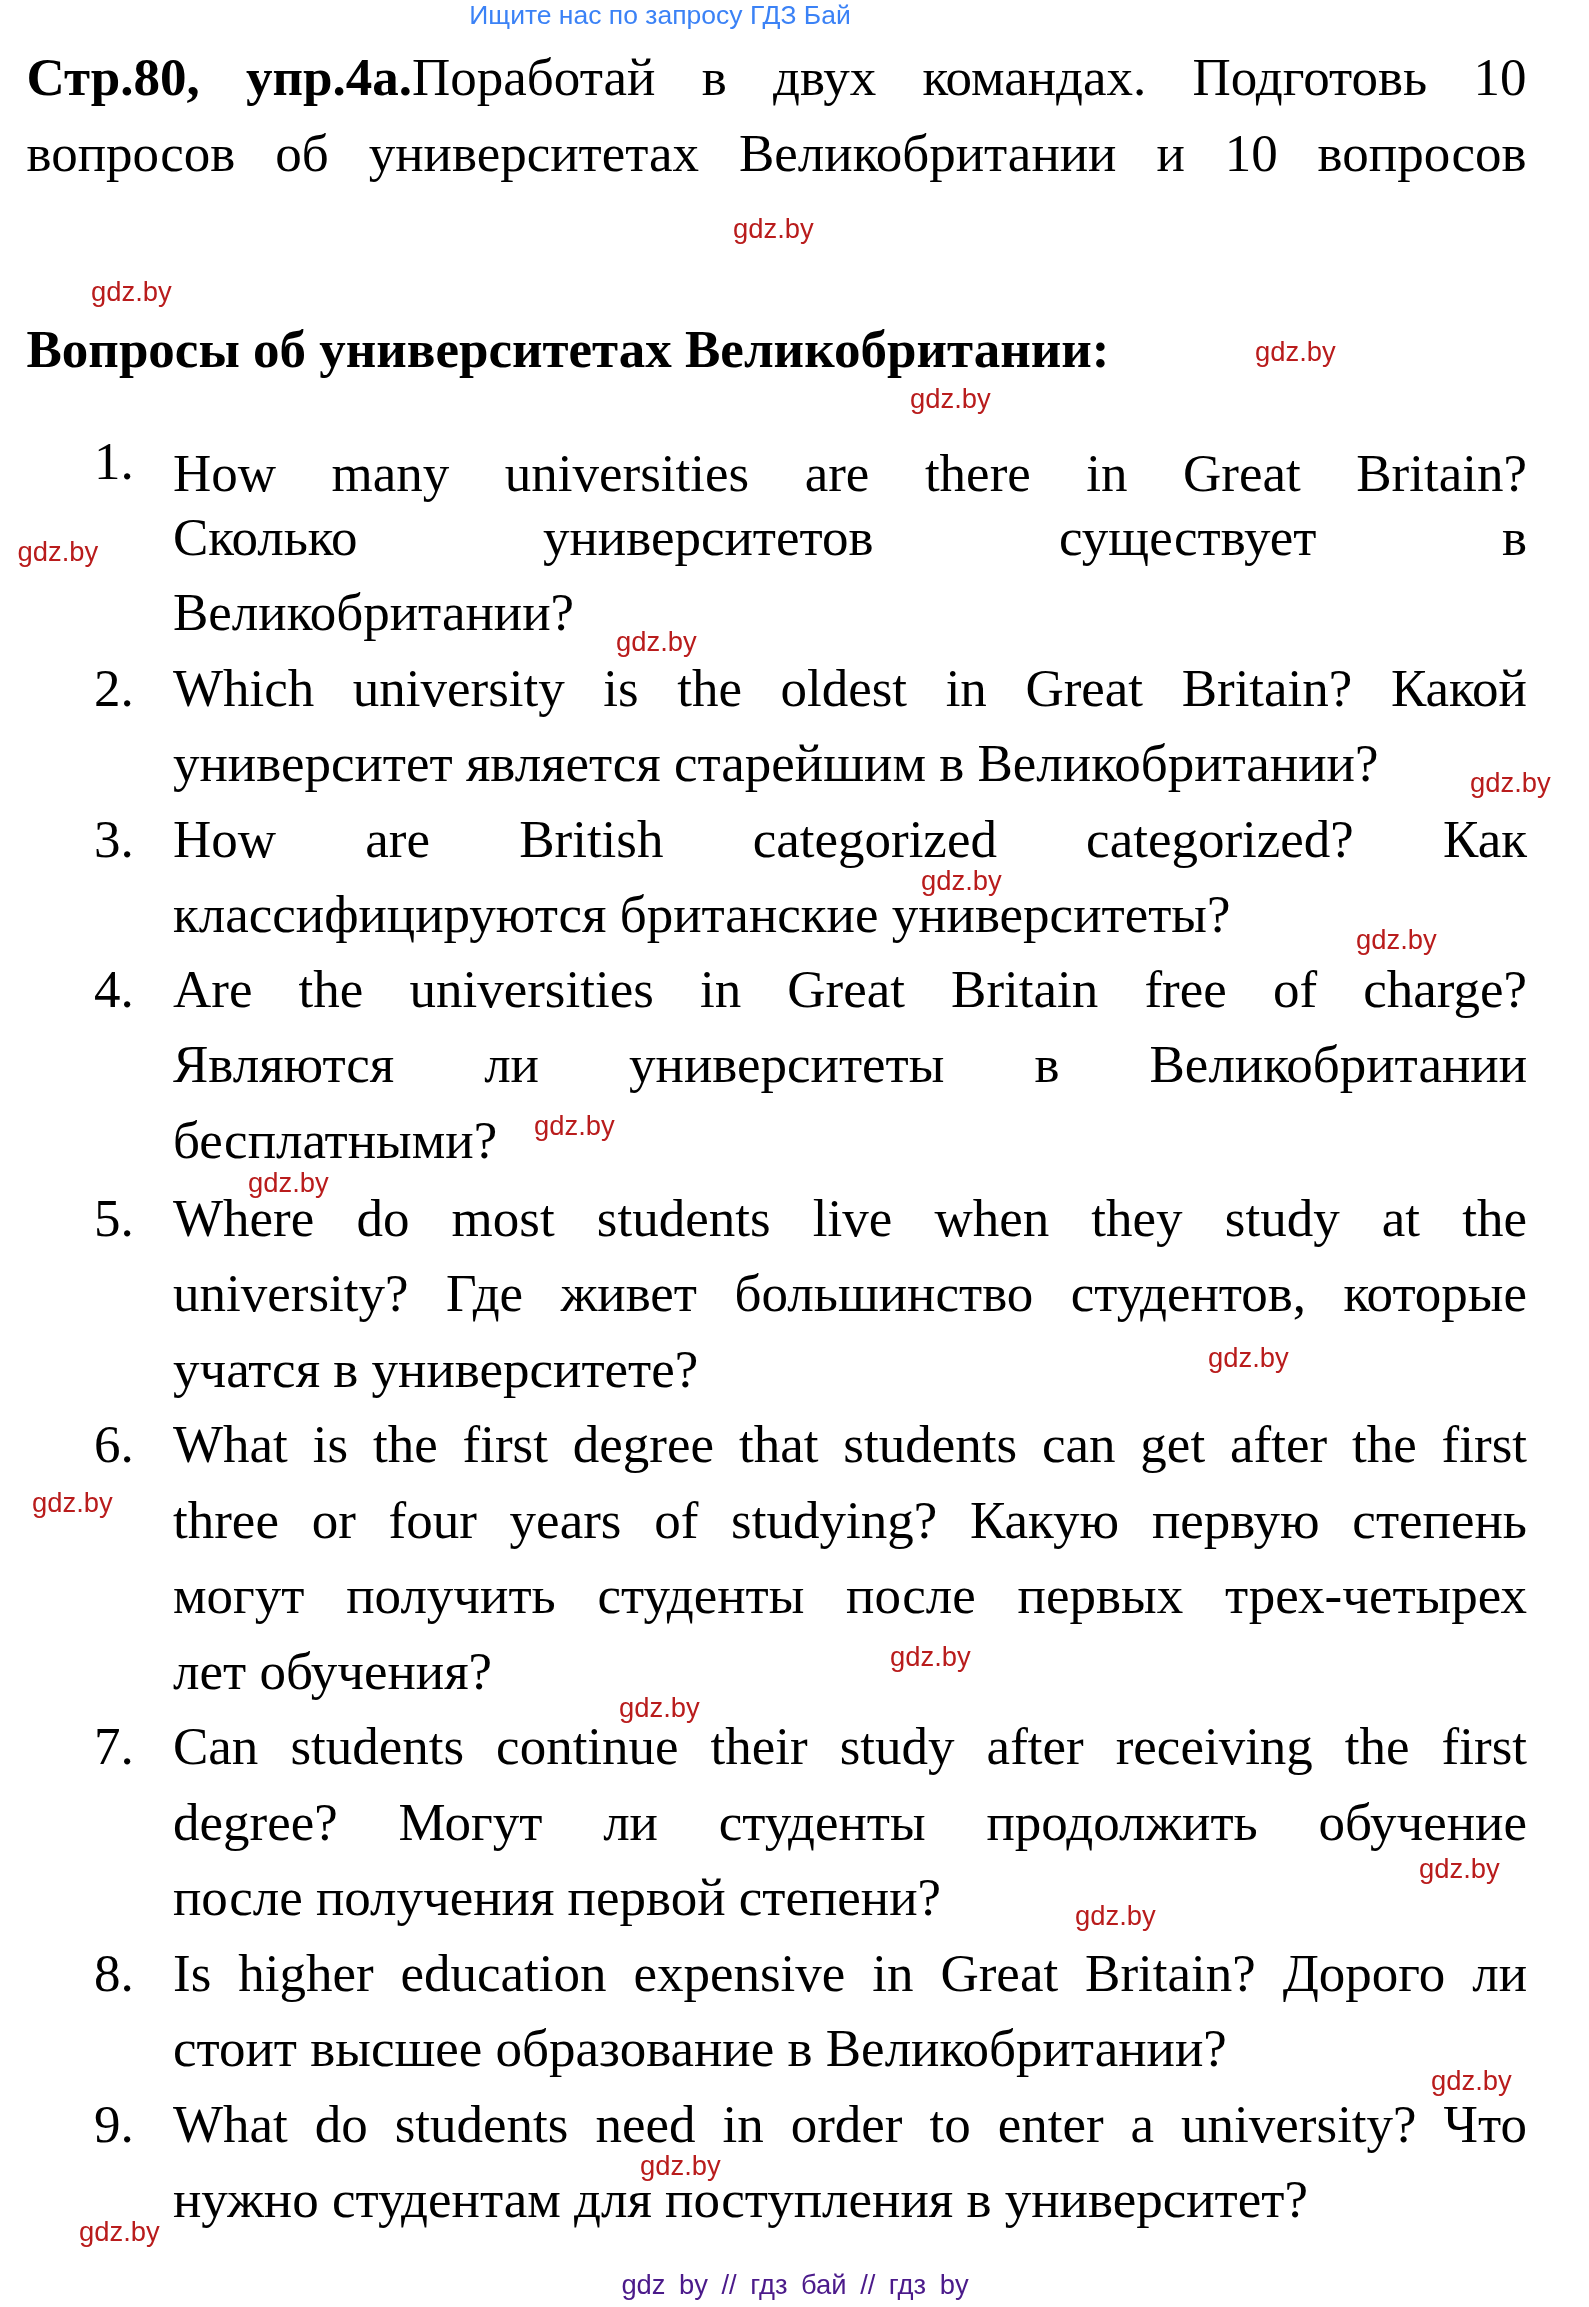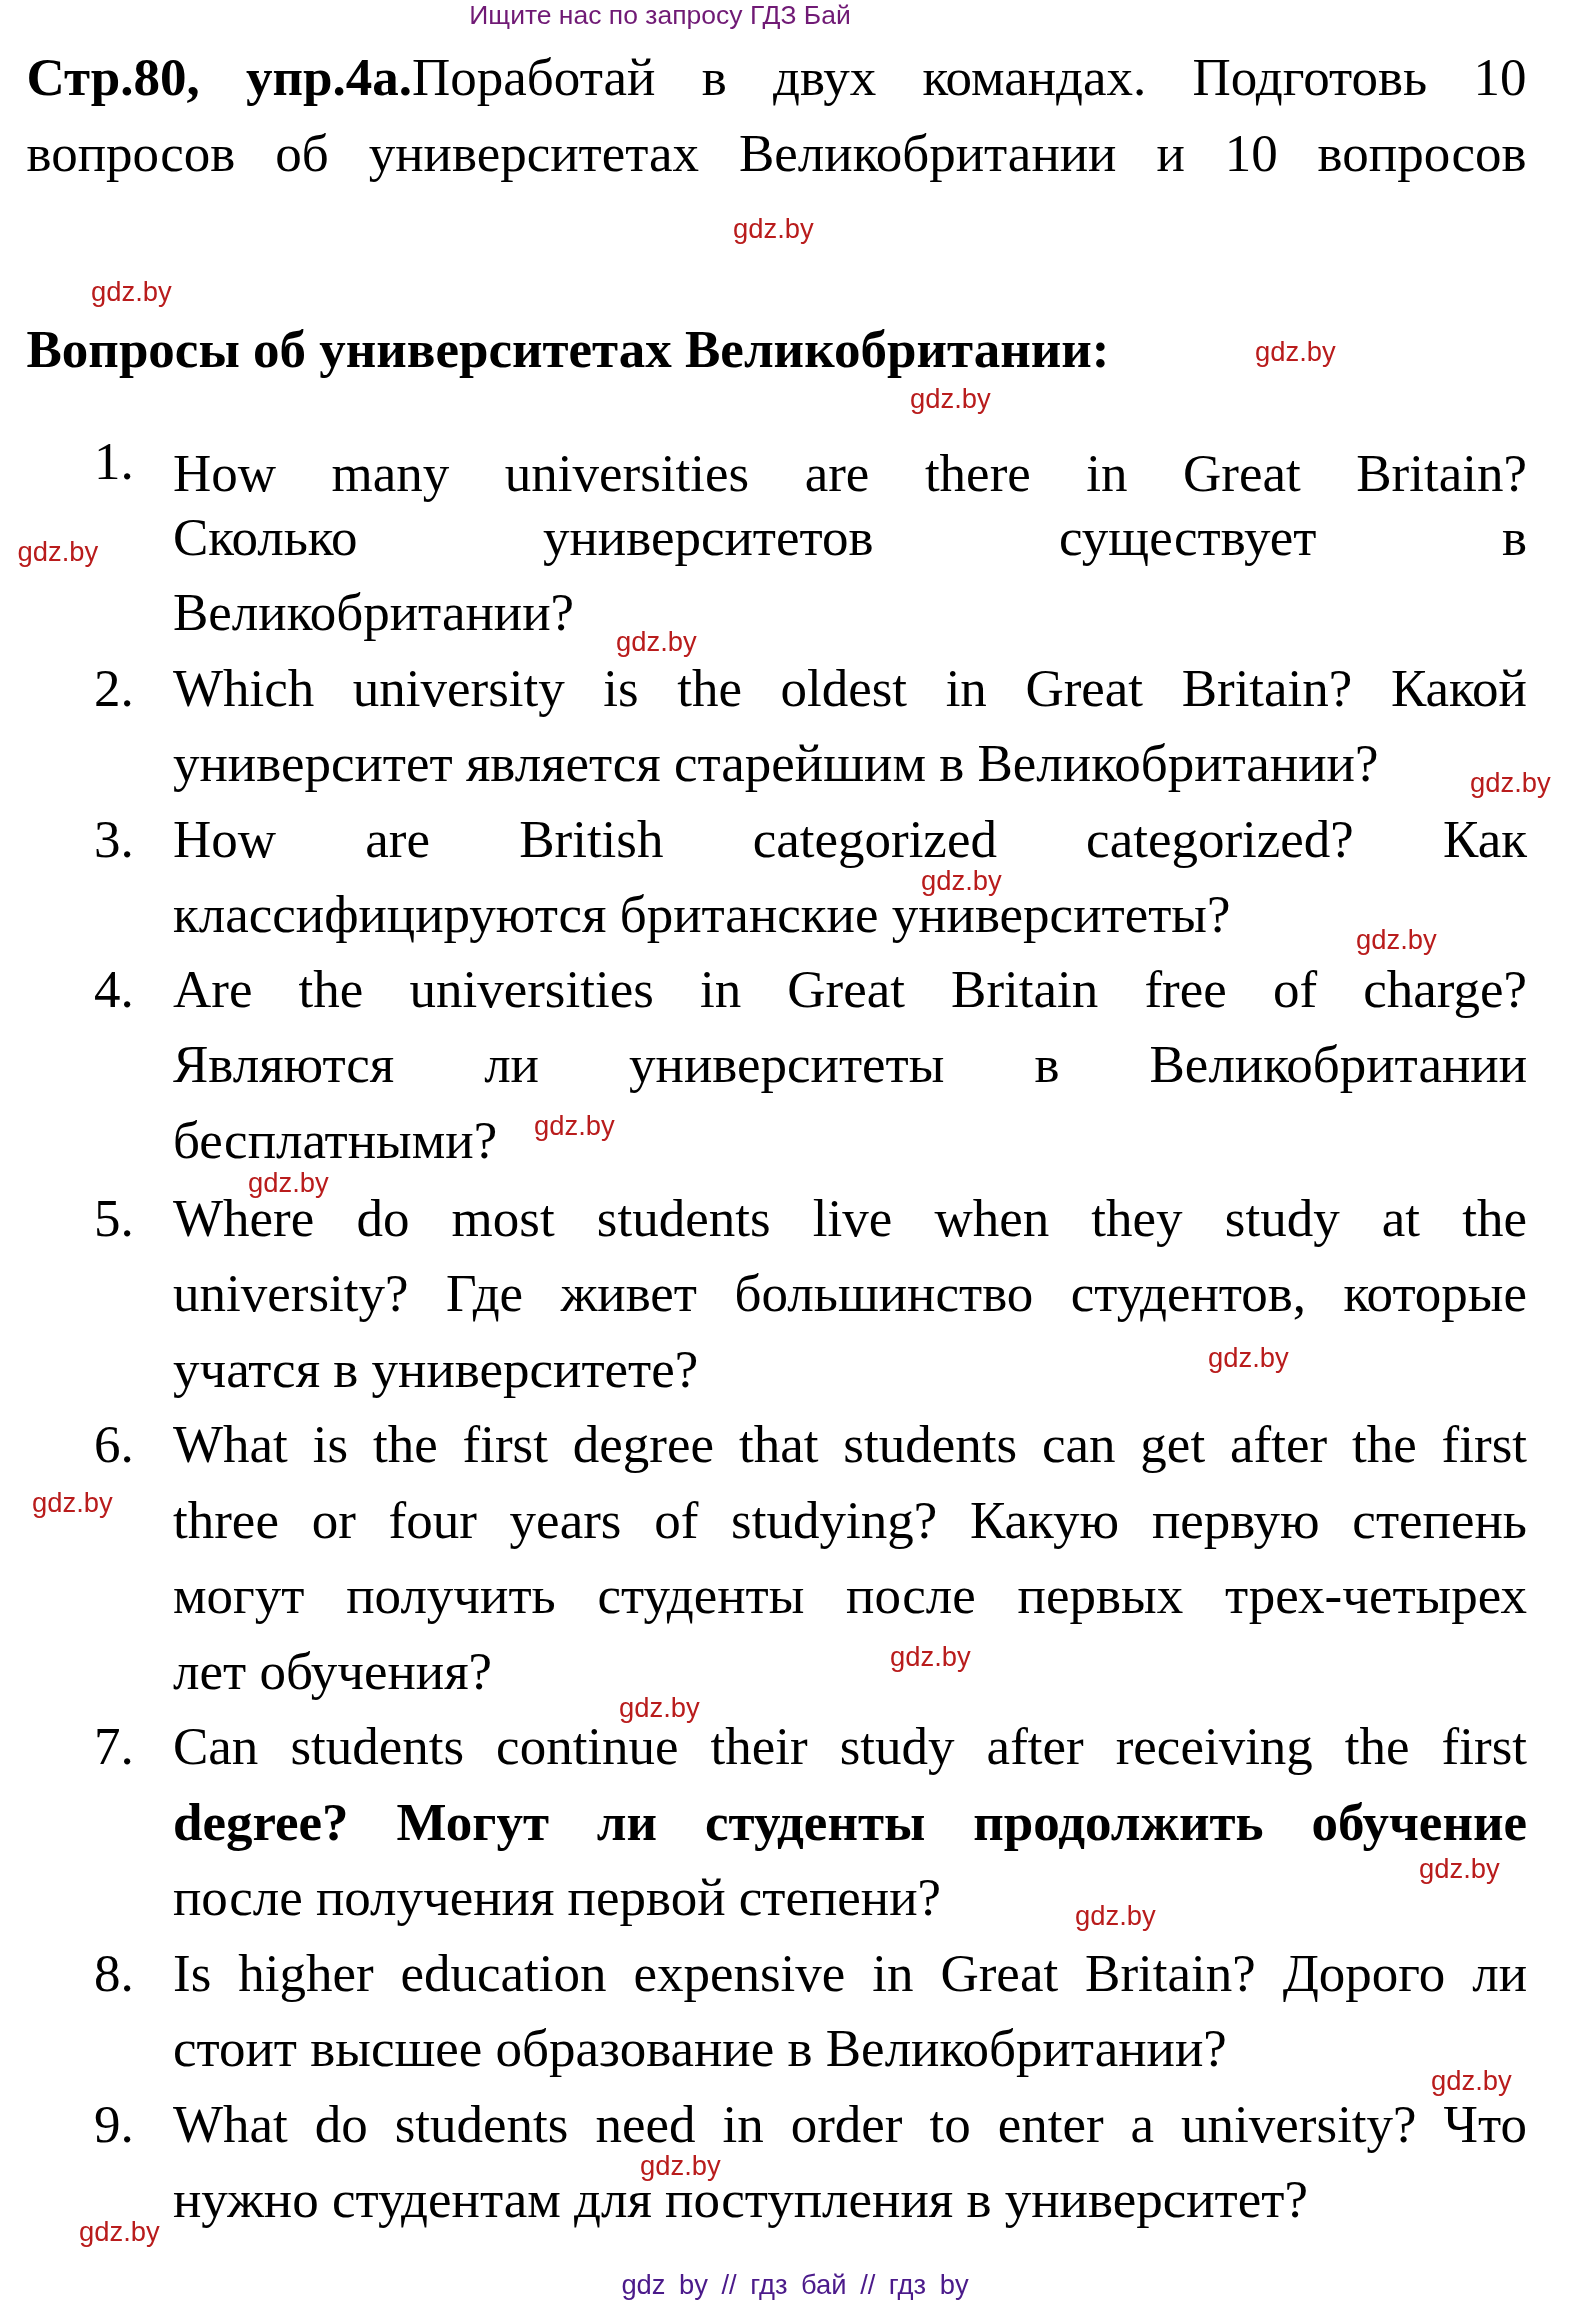--- a/index.html
+++ b/index.html
@@ -1,21 +1,21 @@
 <!DOCTYPE html>
 <html><head>
 <meta charset="utf-8">
 <style>
   html, body { margin: 0; padding: 0; background: #ffffff; }
   body { width: 1590px; height: 2307px; position: relative; overflow: hidden; }
   .page { position: absolute; left: 0; top: 0; width: 1590px; height: 2307px; }
   .banner {
     position: absolute; left: 0; width: 1320px; top: 0; height: 33px;
     text-align: center; font-family: "Liberation Sans", sans-serif;
-    font-size: 26.5px; line-height: 31px; color: #701a75;
+    font-size: 26.5px; line-height: 31px; color: #3b82f6;
   }
   .line {
     position: absolute; left: 26.5px; width: 1500px;
     font-family: "Liberation Serif", serif; font-size: 53px; line-height: 61px;
     color: #000; white-space: nowrap; text-align: justify; text-align-last: justify;
   }
   .line.nojust { text-align: left; text-align-last: left; }
   .bold { font-weight: bold; }
   .num {
     position: absolute; left: 94px; width: 51px;
@@ -84,21 +84,21 @@
   <div class="line item" style="top:1414px;">What is the first degree that students can get after the first</div>
   <div class="line item" style="top:1490px;">three or four years of studying? Какую первую степень</div>
   <div class="line item" style="top:1565px;">могут получить студенты после первых трех-четырех</div>
   <div class="line item nojust" style="top:1641px;">лет обучения?</div>
   <div class="wm" style="left:32px; top:1488px;">gdz.by</div>
   <div class="wm" style="left:890px; top:1642px;">gdz.by</div>
   <div class="wm" style="left:619px; top:1693px;">gdz.by</div>
 
   <div class="num" style="top:1716px;">7.</div>
   <div class="line item" style="top:1716px;">Can students continue their study after receiving the first</div>
-  <div class="line item" style="top:1792px;font-weight:bold;">degree? Могут ли студенты продолжить обучение</div>
+  <div class="line item" style="top:1792px;">degree? Могут ли студенты продолжить обучение</div>
   <div class="line item nojust" style="top:1867px;">после получения первой степени?</div>
   <div class="wm" style="left:1419px; top:1854px;">gdz.by</div>
   <div class="wm" style="left:1075px; top:1901px;">gdz.by</div>
 
   <div class="num" style="top:1943px;">8.</div>
   <div class="line item" style="top:1943px;">Is higher education expensive in Great Britain? Дорого ли</div>
   <div class="line item nojust" style="top:2018px;">стоит высшее образование в Великобритании?</div>
   <div class="wm" style="left:1431px; top:2066px;">gdz.by</div>
 
   <div class="num" style="top:2094px;">9.</div>

